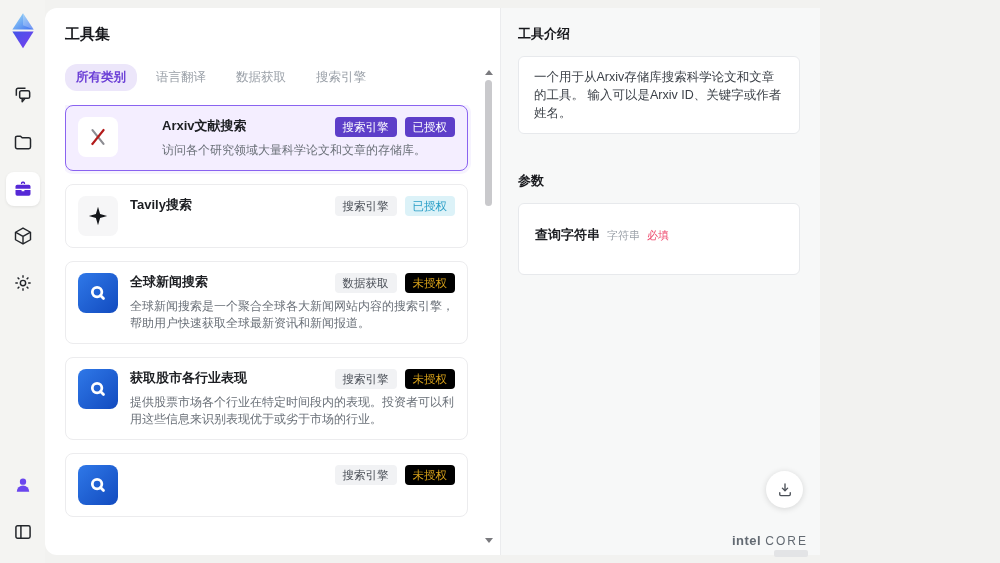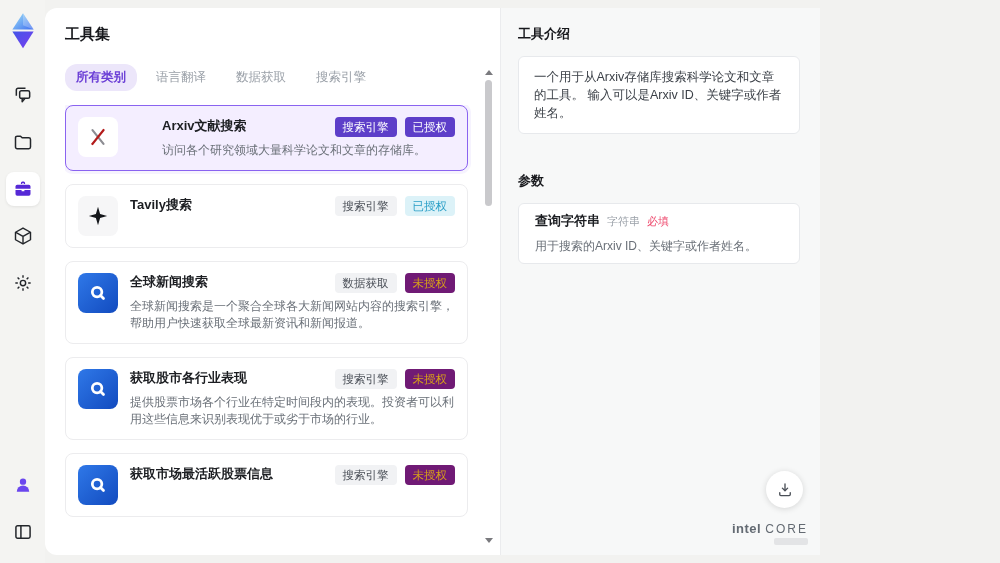--- a/index.html
+++ b/index.html
@@ -40,49 +40,49 @@
   .tool-tile.blue { background:linear-gradient(135deg,#2f78e8,#124bbf); }
   .tool-body { flex:1; min-width:0; }
   .tool-head { display:flex; align-items:flex-start; }
   .tool-name { font-size:13px; font-weight:bold; color:#1c1e22; line-height:18px; }
   .tool-badges { margin-left:auto; display:flex; gap:8px; flex-shrink:0; }
   .badge { font-size:11.5px; line-height:14px; padding:3px 8px; border-radius:4px; white-space:nowrap; }
   .badge.cat { background:#f1f2f4; color:#4a4f57; }
   .badge.cat-solid { background:#5d3ec9; color:#ffffff; }
   .badge.ok-solid { background:#5d3ec9; color:#ffffff; }
   .badge.ok { background:#dcf2f8; color:#2b9fc7; }
-  .badge.warn { background:#701a75; color:#d6a019;text-align:center; }
+  .badge.warn { background:#000000; color:#d6a019;text-align:center; }
   .tool-desc { font-size:12px; color:#6a7078; line-height:17px; margin-top:5px; max-width:345px; }
 
   
   .scrollbar { position:absolute; right:8px; top:62px; bottom:10px; width:7px; }
   .scroll-thumb { position:absolute; top:10px; left:0; width:7px; height:126px; border-radius:4px; background:#c9c9cc; }
   .scroll-arrow { position:absolute; left:0; width:0; height:0; border-left:4px solid transparent; border-right:4px solid transparent; }
   .scroll-arrow.up { top:0; border-bottom:5px solid #7a7a7e; }
   .scroll-arrow.down { bottom:2px; border-top:5px solid #7a7a7e; }
 
   
   .detail-panel { flex:1; background:#f7f8f8; border-left:1px solid #ebecee; padding:17px 20px 0 17px; }
   .detail-title { font-size:14px; font-weight:bold; color:#17181c; margin-bottom:20px; }
   .section-title { font-size:13px; font-weight:bold; color:#17181c; margin-bottom:13px; }
   .intro-box { background:#ffffff; border:1px solid #e7e9ec; border-radius:6px;
     padding:11px 15px; font-size:12.5px; color:#3c4148; line-height:18px; margin-bottom:38px; }
-  .param-box { background:#ffffff; border:1px solid #e7e9ec; border-radius:6px; padding:8px 16px; }
+  .param-box { background:#ffffff; border:1px solid #e7e9ec; border-radius:6px; padding:22px 16px; }
   .param-head { display:flex; align-items:baseline; gap:7px; margin-bottom:8px; }
   .param-name { font-size:13px; font-weight:bold; color:#1c1e22; }
   .param-type { font-size:11px; color:#9aa0a8; }
   .param-required { font-size:11px; color:#ee4a6e; }
   .param-desc { font-size:12px; color:#6a7078; }
 
   
   .fab { position:absolute; right:17px; bottom:55px; width:37px; height:37px; border-radius:50%;
     background:#ffffff; box-shadow:0 1px 6px rgba(0,0,0,.14); display:flex; align-items:center;
     justify-content:center; cursor:pointer; }
   .fab svg { width:18px; height:18px; }
-  .brand { position:absolute; right:12px; bottom:18px; text-align:right; color:#636a72; }
+  .brand { position:absolute; right:12px; bottom:6px; text-align:right; color:#636a72; }
   .brand-row { font-size:13px; letter-spacing:.5px; }
   .brand-intel { font-weight:bold; }
   .brand-core { font-weight:normal; letter-spacing:2px; font-size:12px; }
   .brand-sub { margin-top:2px; margin-left:auto; width:34px; height:7px; border-radius:2px; background:#e3e4e6; }
 </style>
 </head>
 <body>
 
 <div class="app">
 
@@ -244,21 +244,20 @@
 
         <div class="card">
           <div class="tool-tile blue">
             <svg viewBox="0 0 24 24" fill="none" stroke="#ffffff" stroke-width="3" stroke-linecap="round">
               <circle cx="11" cy="11" r="5.2"></circle>
               <path d="M14.8 14.8 18 18"></path>
             </svg>
           </div>
           <div class="tool-body">
             <div class="tool-head">
-              <span class="tool-name">获取市场最活跃股票信息</span>
               <span class="tool-badges">
                 <span class="badge cat">搜索引擎</span>
                 <span class="badge warn">未授权</span>
               </span>
             </div>
           </div>
         </div>
 
       </div>
 
@@ -274,21 +273,20 @@
       <div class="section-title">工具介绍</div>
       <div class="intro-box">一个用于从Arxiv存储库搜索科学论文和文章的工具。 输入可以是Arxiv ID、关键字或作者姓名。</div>
 
       <div class="section-title">参数</div>
       <div class="param-box">
         <div class="param-head">
           <span class="param-name">查询字符串</span>
           <span class="param-type">字符串</span>
           <span class="param-required">必填</span>
         </div>
-        <div class="param-desc">用于搜索的Arxiv ID、关键字或作者姓名。</div>
       </div>
     </div>
   </div>
 
   <div class="fab">
     <svg viewBox="0 0 24 24" fill="none" stroke="#4a4f57" stroke-width="1.8" stroke-linecap="round" stroke-linejoin="round">
       <path d="M12 4v8.5"></path>
       <path d="M8.5 9.5 12 13l3.5-3.5"></path>
       <path d="M5 15.5V18a1.5 1.5 0 0 0 1.5 1.5h11A1.5 1.5 0 0 0 19 18v-2.5"></path>
     </svg>

